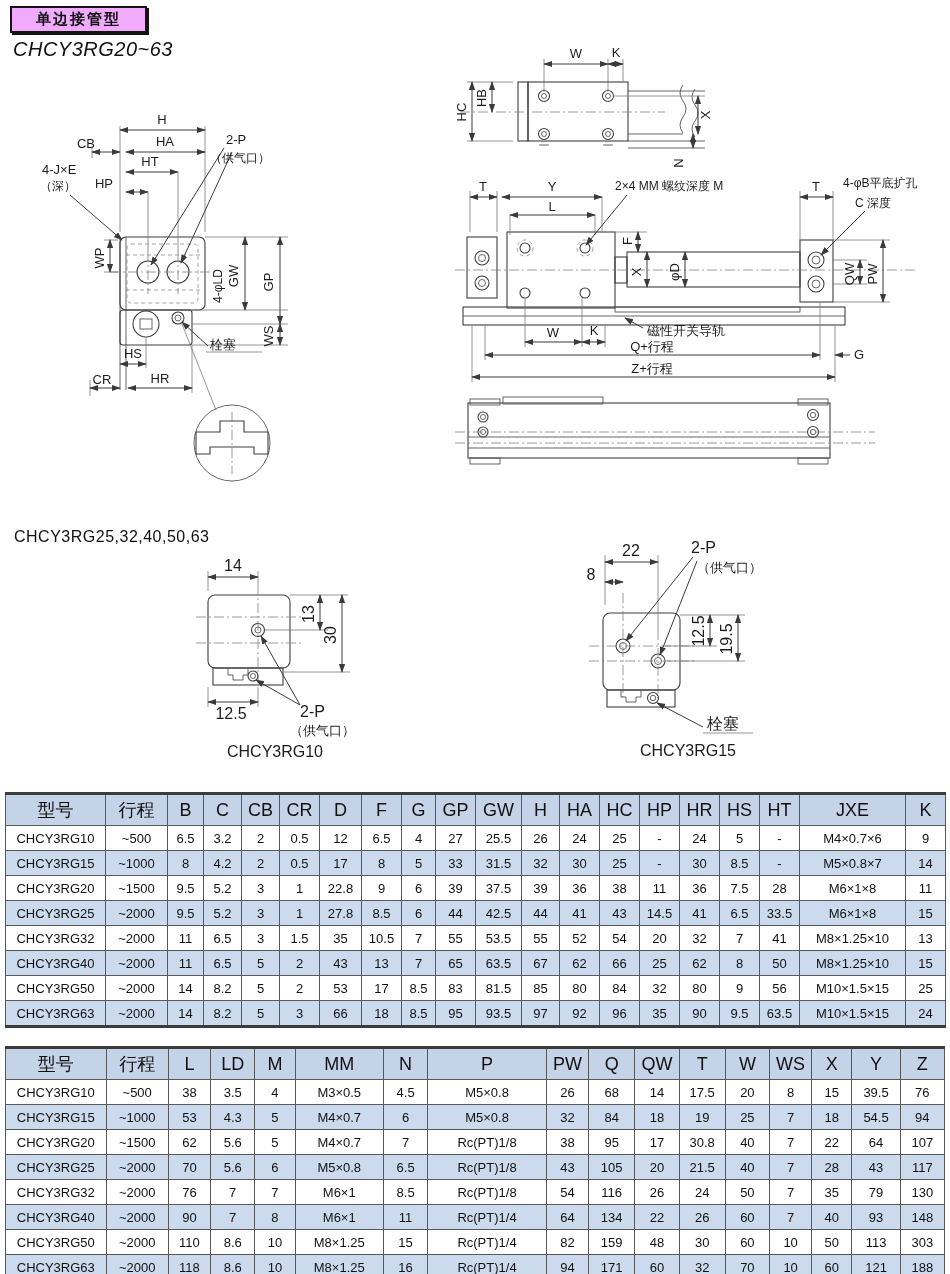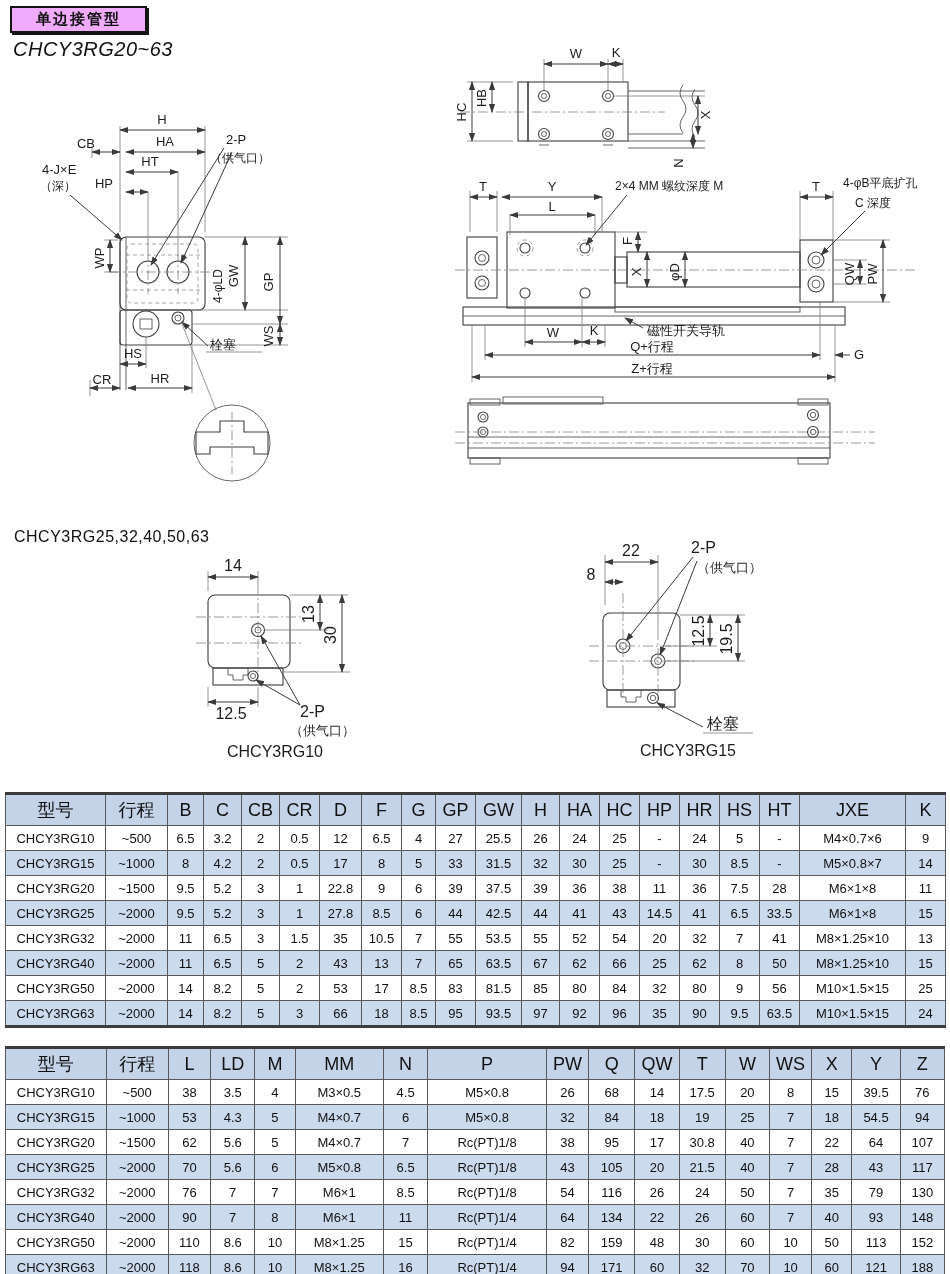--- a/index.html
+++ b/index.html
@@ -759,21 +759,21 @@
           <td>15</td>
           <td>Rc(PT)1/4</td>
           <td>82</td>
           <td>159</td>
           <td>48</td>
           <td>30</td>
           <td>60</td>
           <td>10</td>
           <td>50</td>
           <td>113</td>
-          <td>152</td>
+          <td>303</td>
         </tr>
         <tr>
           <td>CHCY3RG63</td>
           <td>~2000</td>
           <td>118</td>
           <td>8.6</td>
           <td>10</td>
           <td>M8×1.25</td>
           <td>16</td>
           <td>Rc(PT)1/4</td>

